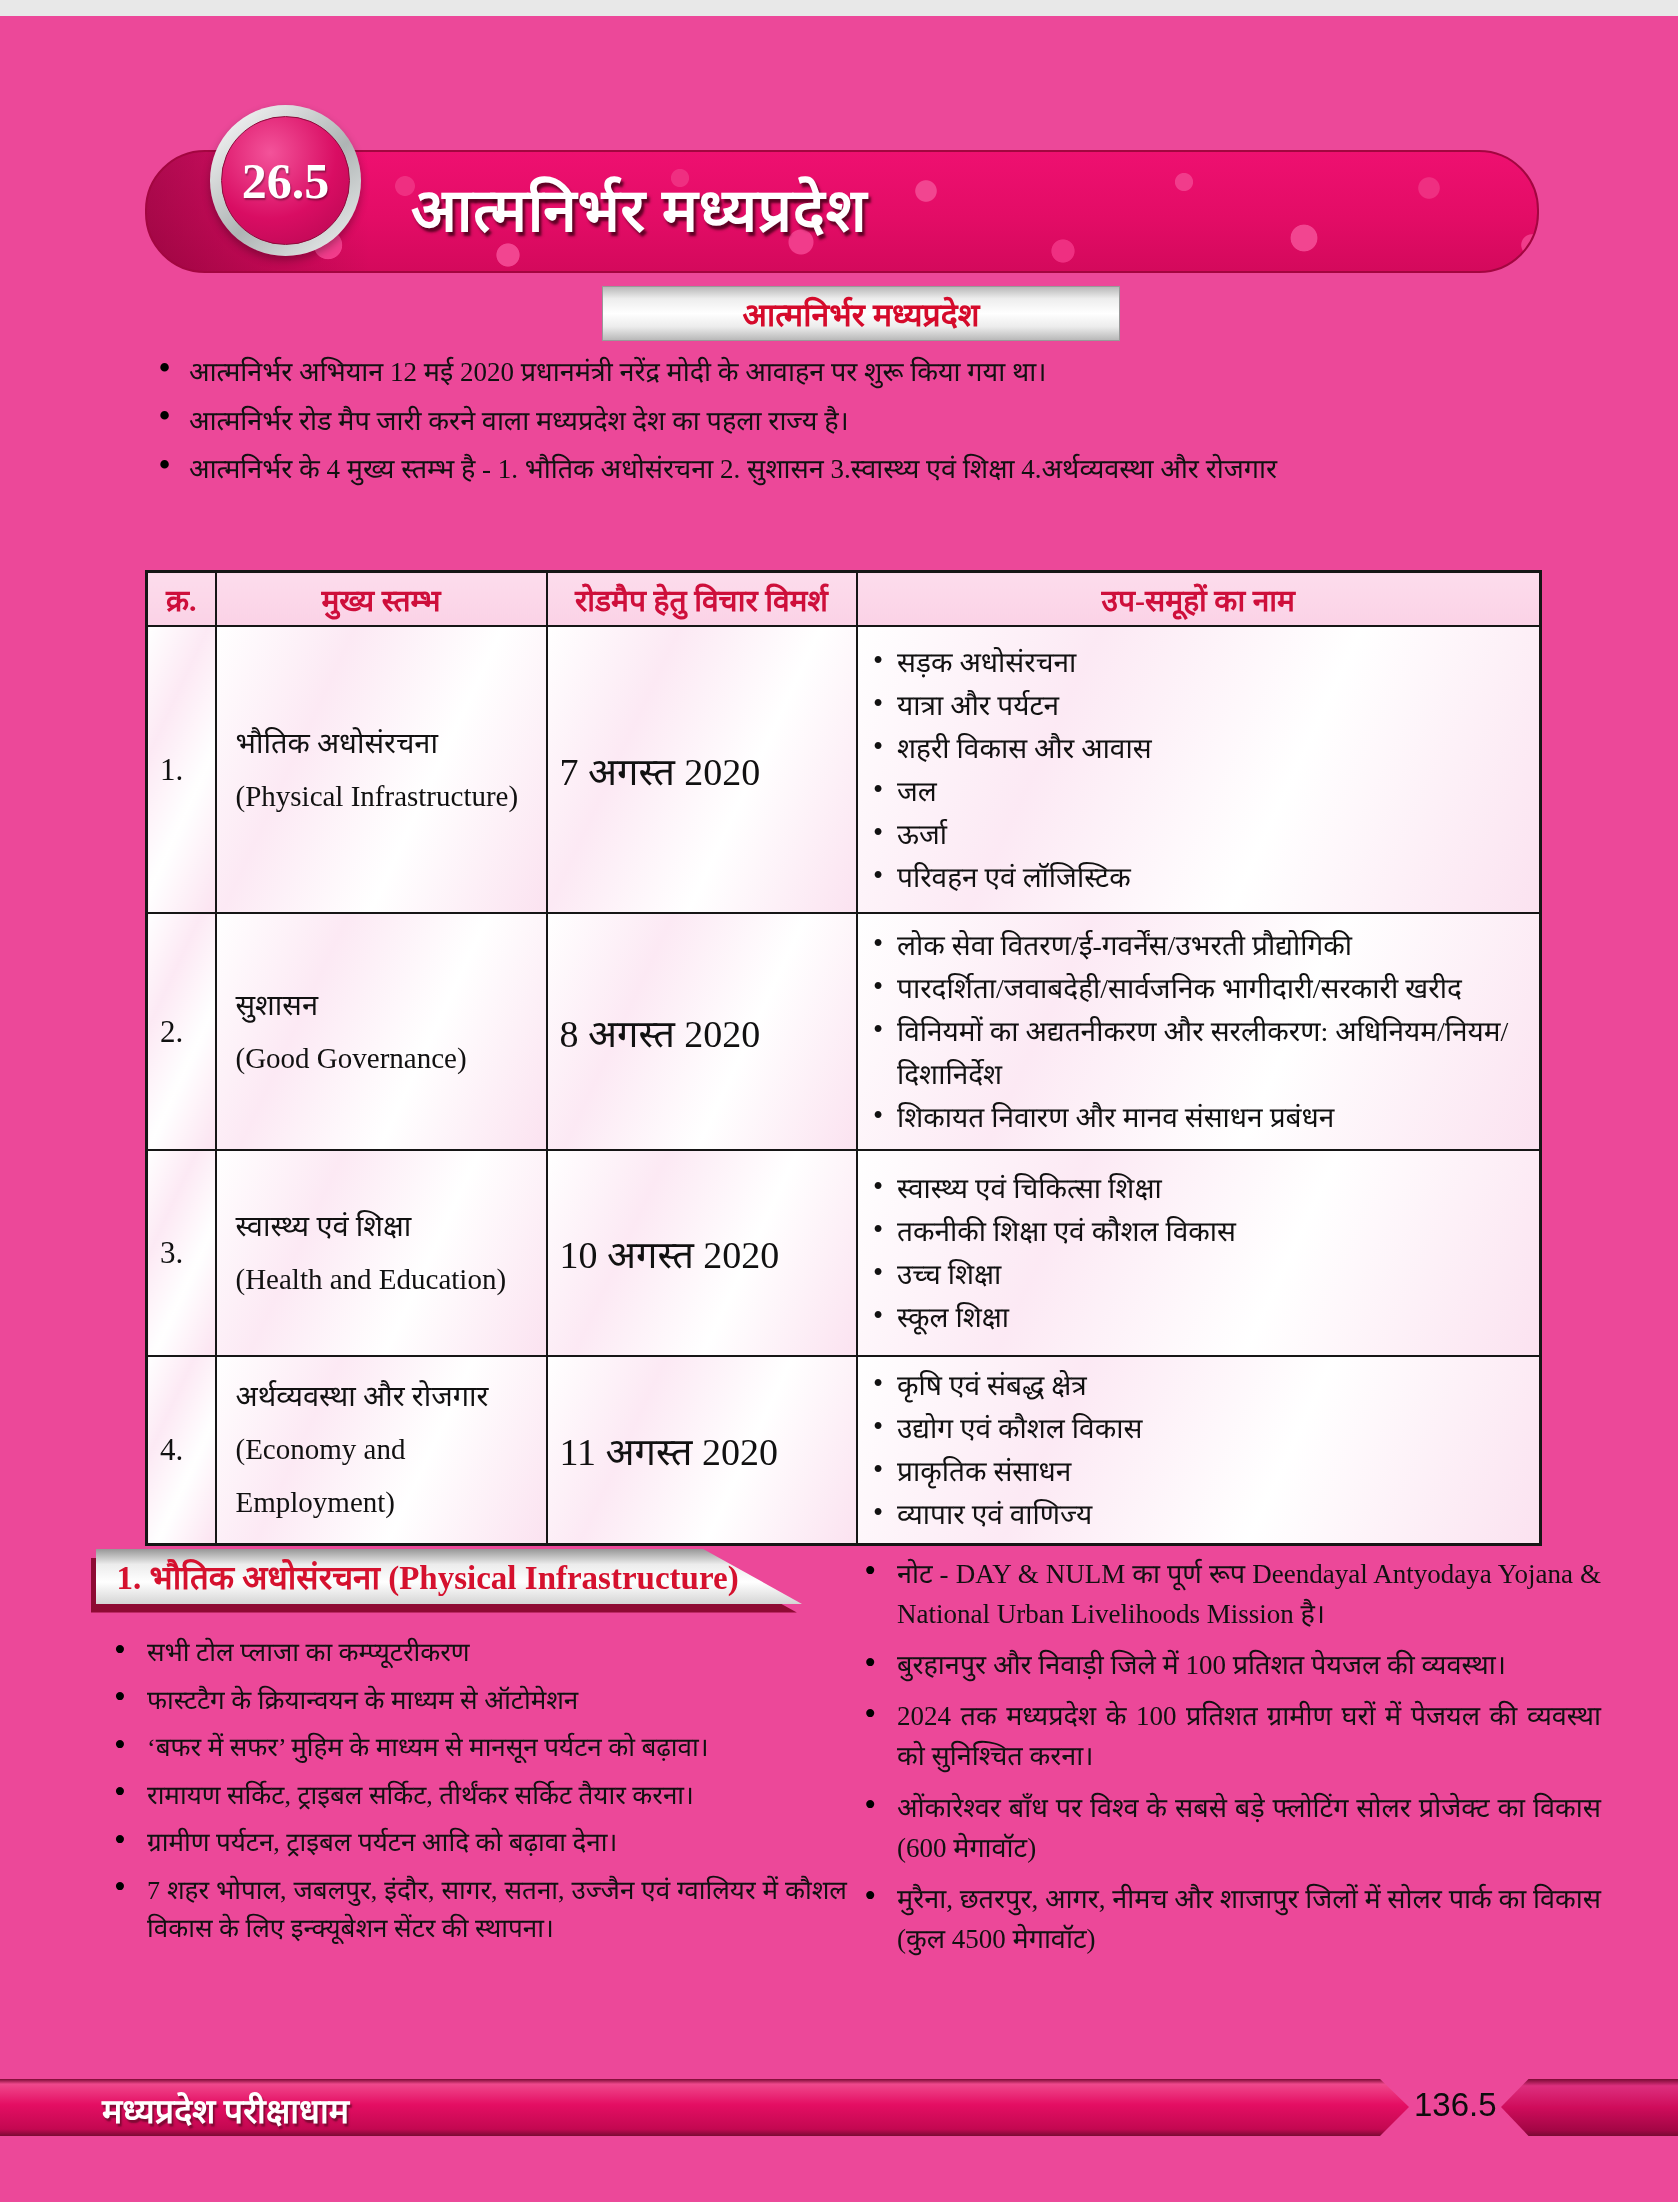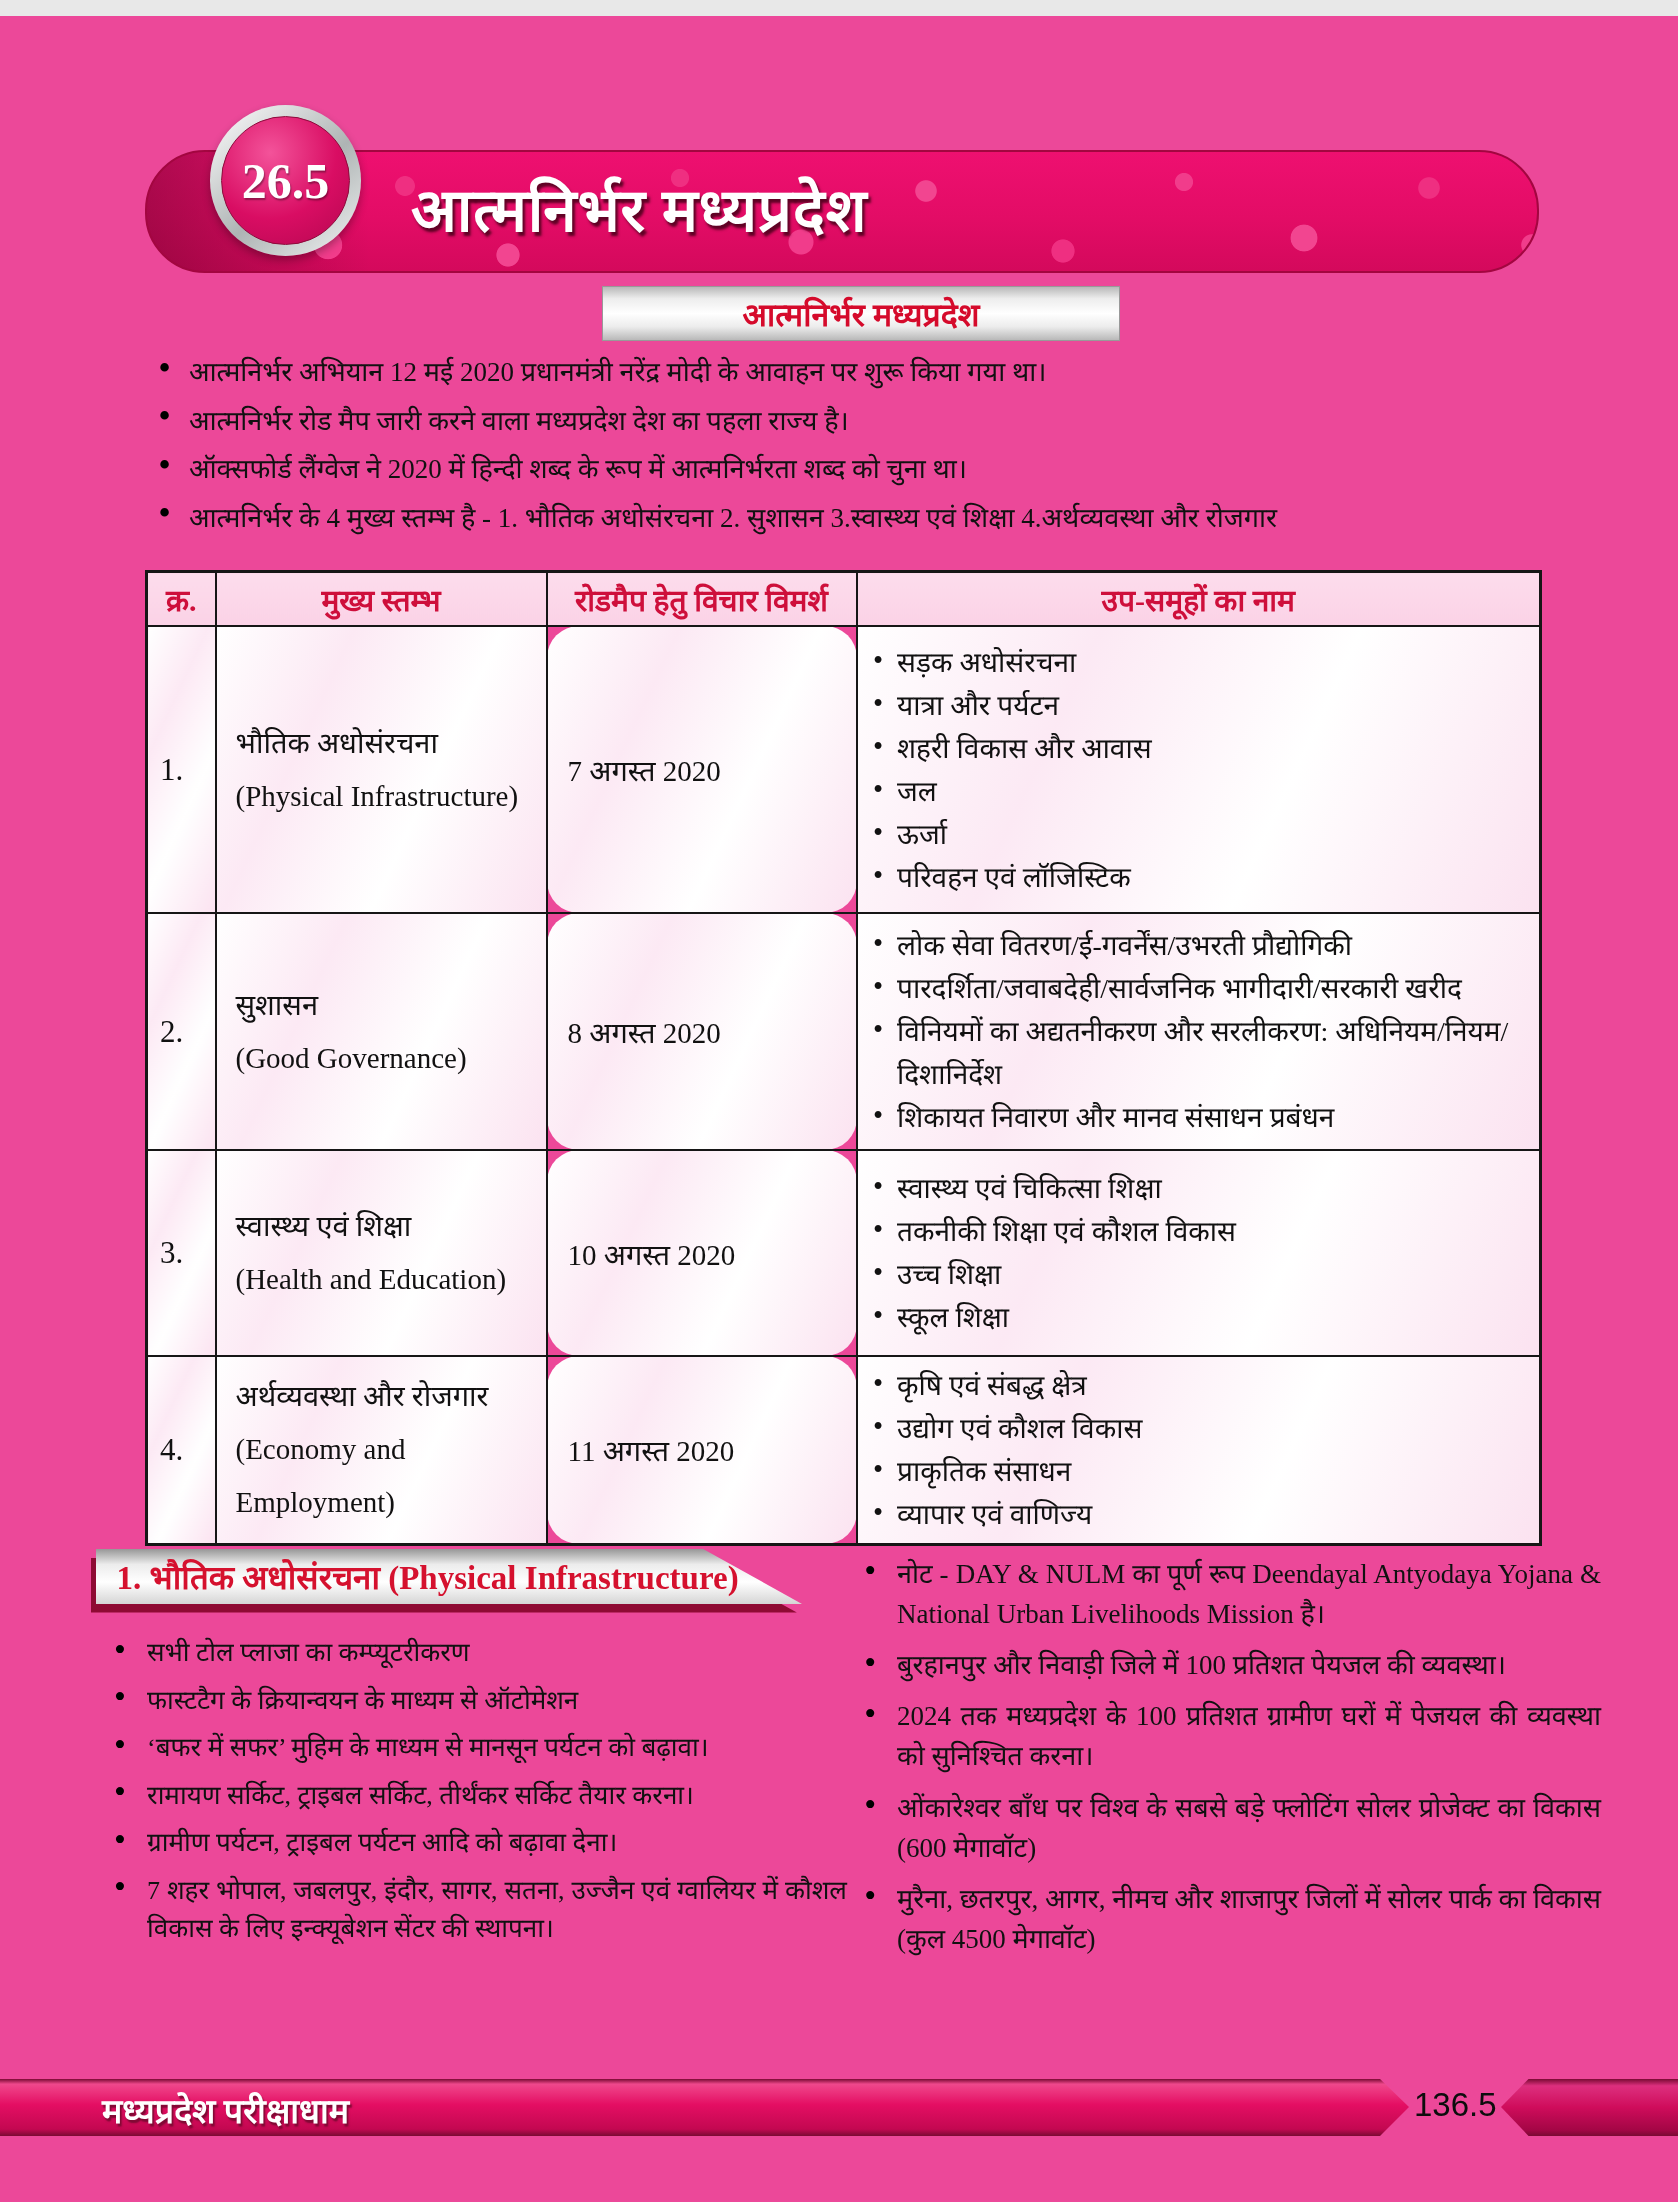--- a/index.html
+++ b/index.html
@@ -70,21 +70,21 @@
   .pillars-table td{
     background:linear-gradient(115deg,#ffffff 0%,#fce9f4 30%,#ffffff 62%,#fbe2f0 100%);
     vertical-align:middle;
   }
   tbody tr:nth-child(1){height:287px;}
   tbody tr:nth-child(2){height:237px;}
   tbody tr:nth-child(3){height:206px;}
   tbody tr:nth-child(4){height:182px;}
   td.cell-num{font-size:31px;padding-left:12px;vertical-align:middle;}
   td.cell-pillar{font-size:29px;padding-left:19px;line-height:53px;}
-  td.cell-date{font-size:29px;padding-left:20px;border-radius:32px;}
+  td.cell-date{font-size:38px;padding-left:12px;}
   td.cell-subs{padding:6.9px 5.2px 6.9px 12px;}
   .sub-item{position:relative;font-size:28px;line-height:43px;padding-left:27.5px;}
   .sub-item::before{content:"•";position:absolute;left:3.4px;top:-1.7px;font-size:29px;}
   
   .section-heading-wrap{position:absolute;left:96px;top:1533px;width:714px;height:64px;}
   .section-heading-shadow{
     position:absolute;left:-5.2px;top:8.6px;width:706px;height:55px;
     background:#8e0a33;clip-path:polygon(0 0,86% 0,100% 100%,0 100%);
   }
   .section-heading-banner{
@@ -138,21 +138,20 @@
   </div>
   <div class="chapter-title">आत्मनिर्भर मध्यप्रदेश</div>
 
   <div class="subtitle-box">
     <span class="subtitle-text">आत्मनिर्भर मध्यप्रदेश</span>
   </div>
 
   <ul class="plain intro-list">
       <li>आत्मनिर्भर अभियान 12 मई 2020 प्रधानमंत्री नरेंद्र मोदी के आवाहन पर शुरू किया गया था।</li>
       <li>आत्मनिर्भर रोड मैप जारी करने वाला मध्यप्रदेश देश का पहला राज्य है।</li>
-      <li>ऑक्सफोर्ड लैंग्वेज ने 2020 में हिन्दी शब्द के रूप में आत्मनिर्भरता शब्द को चुना था।</li>
       <li>आत्मनिर्भर के 4 मुख्य स्तम्भ है - 1. भौतिक अधोसंरचना  2. सुशासन   3.स्वास्थ्य एवं शिक्षा   4.अर्थव्यवस्था और रोजगार</li>
     </ul>
 
   <table class="pillars-table">
     <colgroup>
       <col style="width:69px">
         <col style="width:331px">
         <col style="width:310px">
         <col style="width:684px">
     </colgroup>

